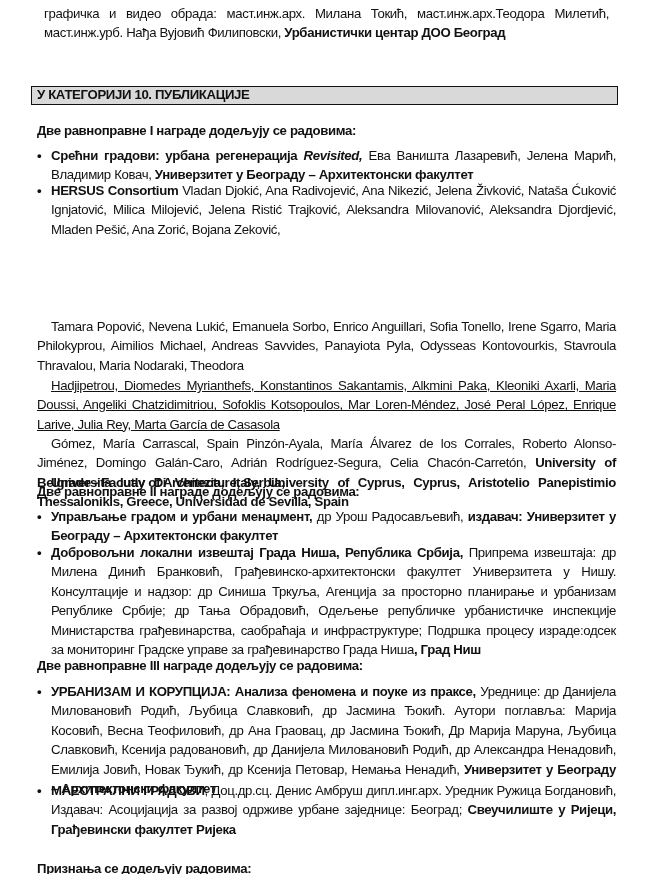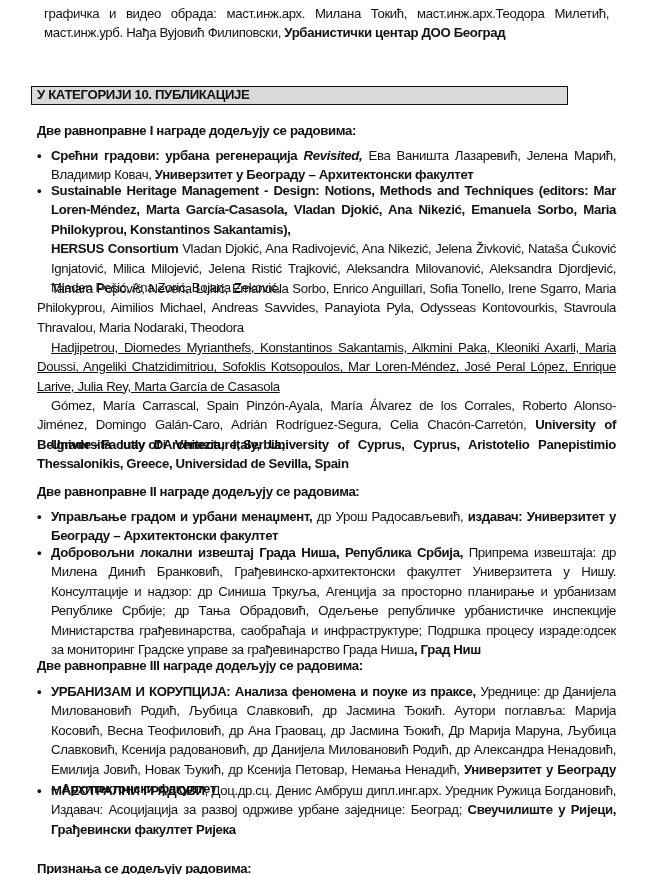--- a/index.html
+++ b/index.html
@@ -7,50 +7,49 @@
     width: 660px; height: 874px; overflow: hidden; position: relative;
     font-family: "Liberation Sans", sans-serif; font-size: 13.2px; color: #111;
     letter-spacing: -0.35px;
   }
   .j { text-align: justify; text-align-last: left; }
   .line { line-height: 19.4px; }
   .b { font-weight: bold; }
   .i { font-style: italic; }
   .p-top { position: absolute; left: 44px; top: 4px; width: 565px; }
   .cat-box {
-    position: absolute; left: 31px; top: 86px; width: 537px; height: 19px;
+    position: absolute; left: 31px; top: 86px; width: 587px; height: 19px;
     background: #d9d9d9; border: 1.5px solid #111; box-sizing: border-box;
     font-weight: bold; font-size: 13.2px; line-height: 16px; padding-left: 5px;
   }
   .section-title { position: absolute; left: 37px; font-weight: bold; line-height: 19px; }
   .item { position: absolute; left: 51px; width: 565px; }
   .bullet { position: absolute; left: -14px; top: 0; width: 10px; font-weight: bold; }
   .para { position: absolute; width: 579px; }
-  .first-indent { text-indent: 14px; }
+  .first-indent { text-indent: 14px; margin-top: 38px; }
 </style>
 </head>
 <body>
 
 <div class="p-top line j">
   <span>графичка и видео обрада: маст.инж.арх. Милана Токић, маст.инж.арх.Теодора Милетић,</span>
   <span>маст.инж.урб. Нађа Вујовић Филиповски, </span><span class="b">Урбанистички центар ДОО Београд</span><br>
 </div>
 
 <div class="cat-box">У КАТЕГОРИЈИ 10. ПУБЛИКАЦИЈЕ</div>
 
 <div class="section-title" style="top:121px;">Две равноправне I награде додељују се радовима:</div>
 
 <div class="item line j" style="top:146px;">
   <span class="bullet">•</span>
   <span class="b">Срећни градови: урбана регенерација </span><span class="b i">Revisited,</span><span> Ева Ваништа Лазаревић, Јелена Марић, Владимир Ковач, </span><span class="b">Универзитет у Београду – Архитектонски факултет</span>
 </div>
 
 <div class="item line j" style="top:181px;">
   <span class="bullet">•</span>
-  <div class="b">Sustainable Heritage Management - Design: Notions, Methods and Techniques (editors: Mar Loren-Méndez, Marta García-Casasola, Vladan Djokić, Ana Nikezić, Emanuela Sorbo, Maria Philokyprou, Konstantinos Sakantamis),</div>
   <div><span class="b">HERSUS Consortium</span><span> Vladan Djokić, Ana Radivojević, Ana Nikezić, Jelena Živković, Nataša Ćuković Ignjatović, Milica Milojević, Jelena Ristić Trajković, Aleksandra Milovanović, Aleksandra Djordjević, Mladen Pešić, Ana Zorić, Bojana Zeković,</span></div>
 </div>
 
 <div class="para line j first-indent" style="left:37px; top:336px; transform: translateY(-57px);">Tamara Popović, Nevena Lukić, Emanuela Sorbo, Enrico Anguillari, Sofia Tonello, Irene Sgarro, Maria Philokyprou, Aimilios Michael, Andreas Savvides, Panayiota Pyla, Odysseas Kontovourkis, Stavroula Thravalou, Maria Nodaraki, Theodora</div>
 
 <div class="para line j first-indent" style="left:37px; top:338px;text-decoration:underline;">Hadjipetrou, Diomedes Myrianthefs, Konstantinos Sakantamis, Alkmini Paka, Kleoniki Axarli, Maria Doussi, Angeliki Chatzidimitriou, Sofoklis Kotsopoulos, Mar Loren-Méndez, José Peral López, Enrique Larive, Julia Rey, Marta García de Casasola</div>
 
 <div class="para line j first-indent" style="left:37px; top:396px;">
   <span>Gómez, María Carrascal, Spain Pinzón-Ayala, María Álvarez de los Corrales, Roberto Alonso-Jiménez, Domingo Galán-Caro, Adrián Rodríguez-Segura, Celia Chacón-Carretón, </span><span class="b">University of Belgrade - Facutly of Architecture, Serbia,</span>
 </div>

